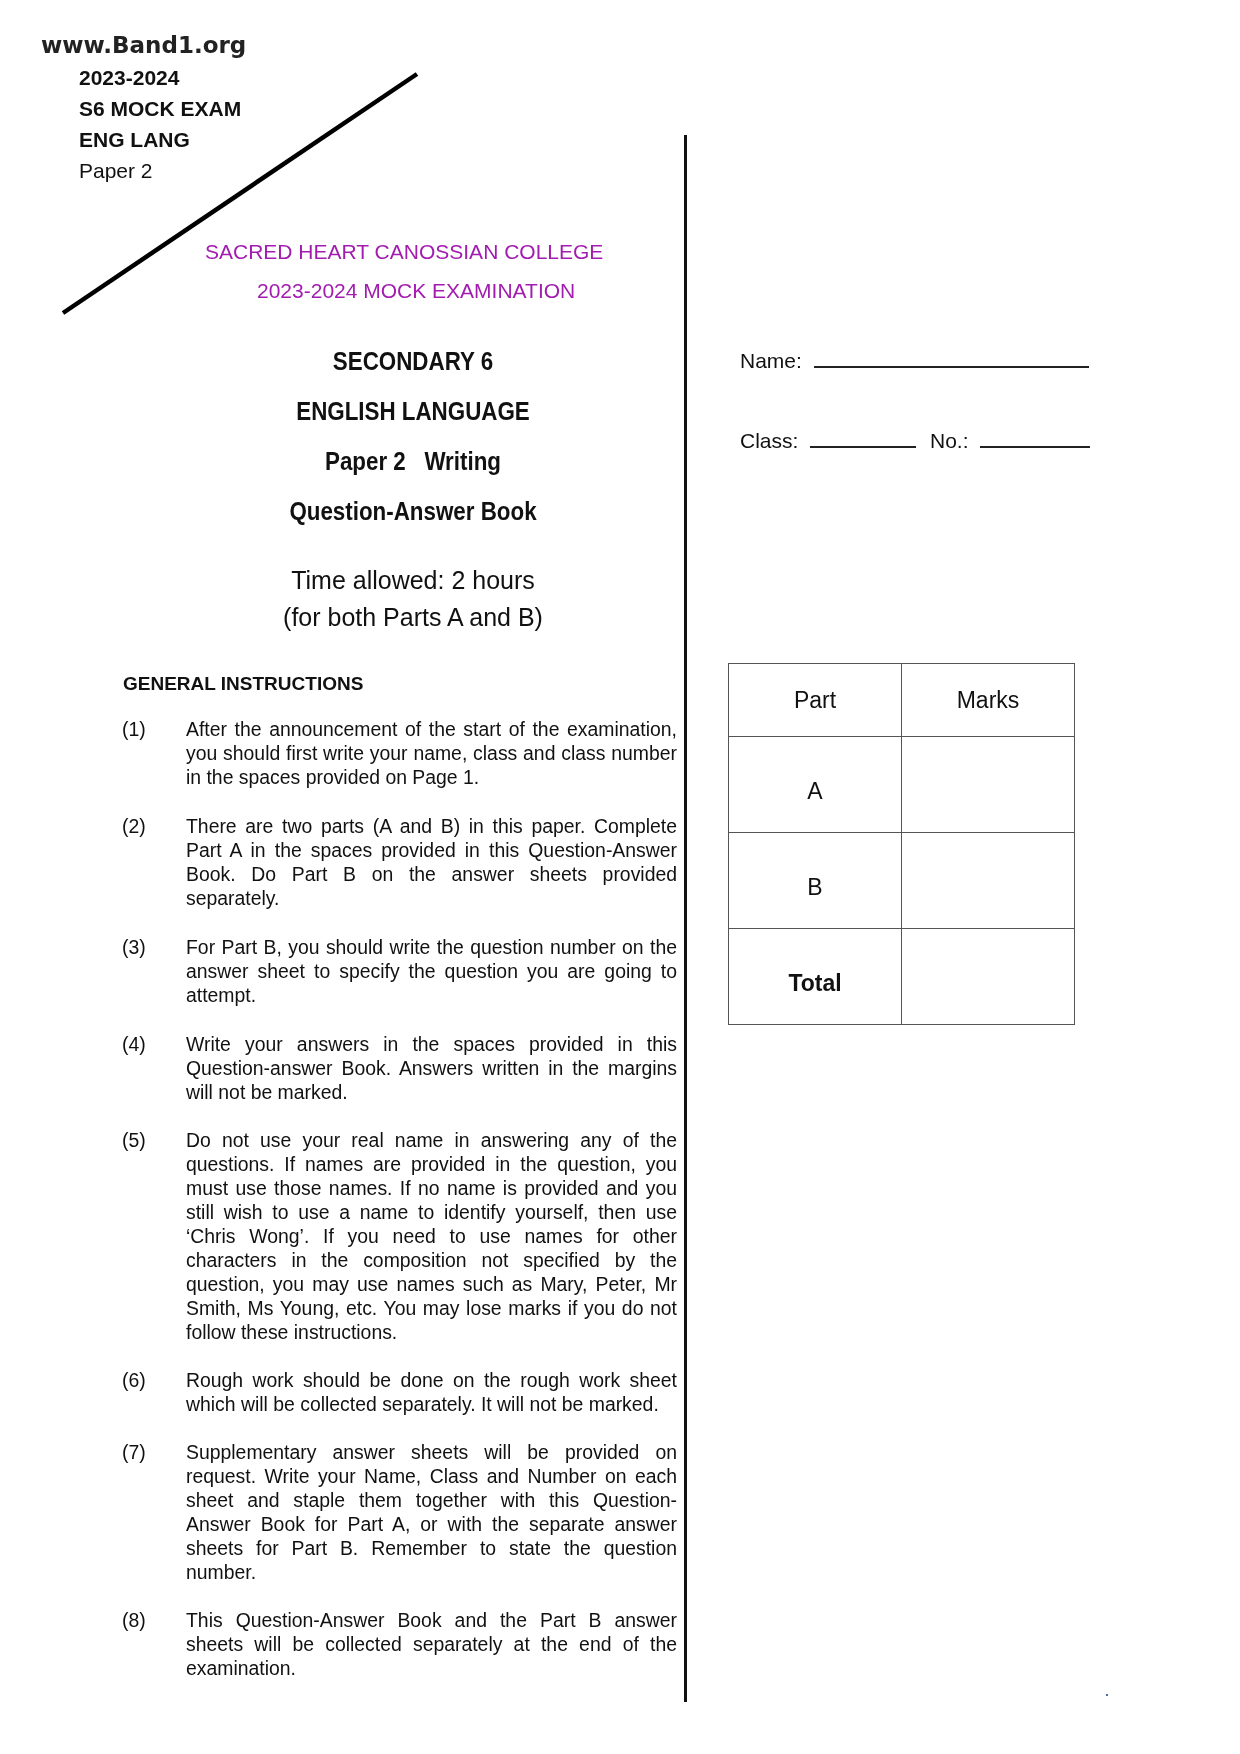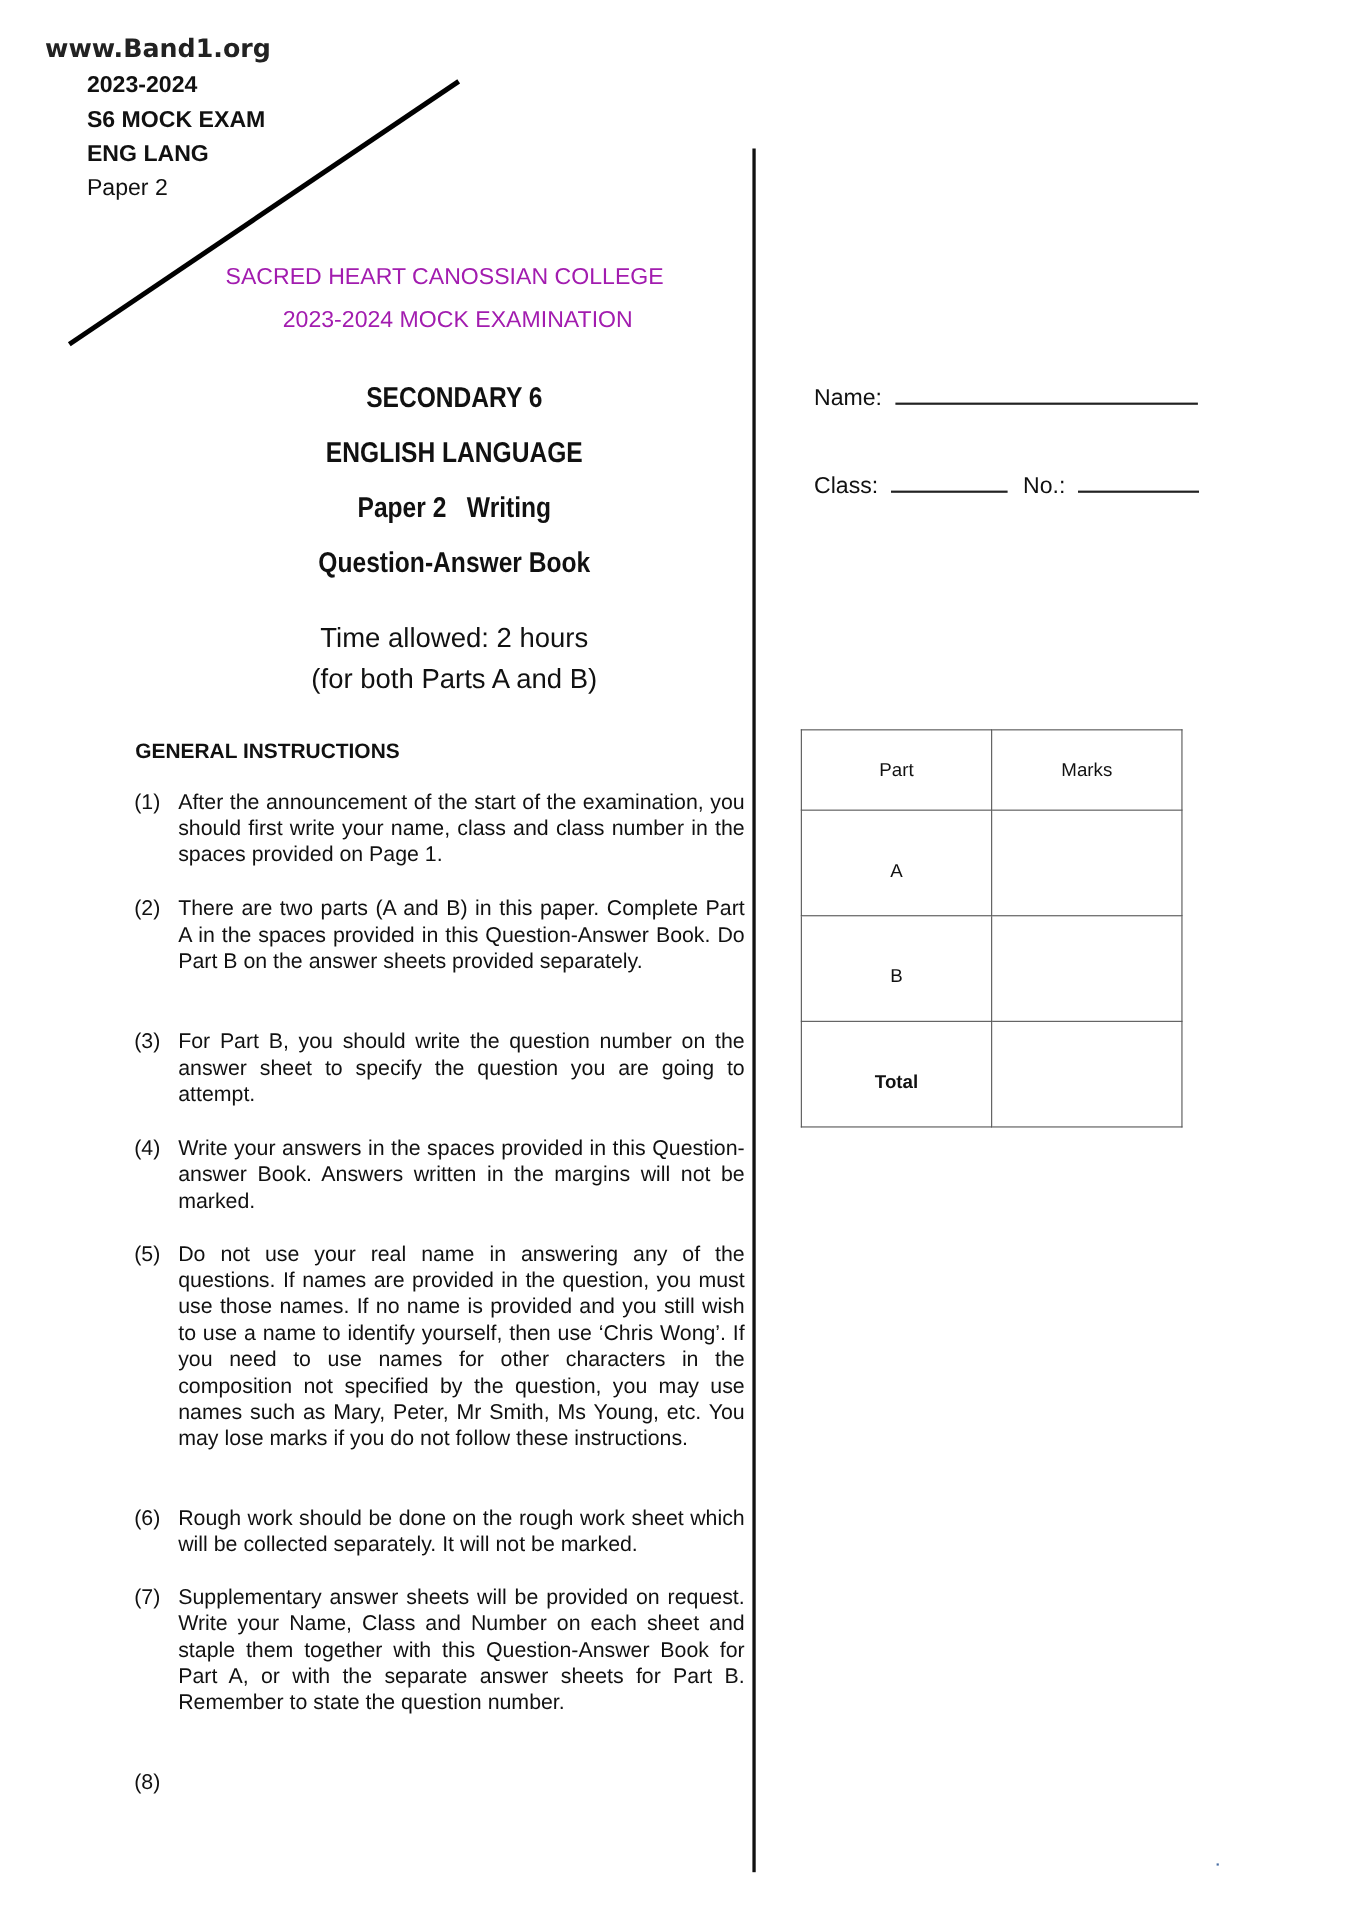--- a/index.html
+++ b/index.html
@@ -9,26 +9,26 @@
   .watermark { left: 41px; top: 32px; font-family: "DejaVu Sans", sans-serif; font-size: 23px; color: #222; font-weight: bold; }
   .corner { left: 79px; font-size: 21px; line-height: 31px; }
   .corner b { font-weight: bold; }
   .school { font-size: 21px; color: #a21caf; }
   .title { font-family: "Liberation Sans", sans-serif; font-weight: bold; font-size: 26px;
            transform: scaleX(0.86); transform-origin: center; width: 460px; text-align: center; left: 183px; letter-spacing: 0px; }
   .time { font-size: 25px; width: 460px; text-align: center; left: 183px; }
   .gi-heading { left: 123px; top: 673px; font-size: 19px; font-weight: bold; }
   .instr { position: absolute; left: 122px; width: 555px; font-size: 19.4px; line-height: 24px; }
   .instr .num { position: absolute; left: 0; top: 0; }
-  .instr .body { margin-left: 40px; text-align: justify; text-align-last: left; }
+  .instr .body { margin-left: 64px; text-align: justify; text-align-last: left; }
   .divider { position: absolute; left: 684px; top: 135px; width: 3px; height: 1567px; background: #111; }
   .field { position: absolute; font-size: 21px; }
   .uline { display: inline-block; border-bottom: 2px solid #222; height: 20px; vertical-align: baseline; }
   table.marks { position: absolute; left: 728px; top: 663px; border-collapse: collapse; }
-  table.marks td { border: 1.5px solid #555; width: 172px; text-align: center; font-size: 17px; padding: 0; }
+  table.marks td { border: 1.5px solid #555; width: 172px; text-align: center; font-size: 23px; padding: 0; }
   table.marks tr.hdr td { height: 72px; }
   table.marks tr.row td { height: 96px; padding-top: 14px; box-sizing: border-box; }
   table.marks td.bold { font-weight: bold; }
   .speck { position: absolute; left: 1106px; top: 1694px; width: 2px; height: 2px; background: #4a6fa5; }
 </style>
 </head>
 <body>
 
 <div class="abs watermark">www.Band1.org</div>
 
@@ -79,20 +79,21 @@
 <div class="instr" style="top:1368px;">
   <span class="num">(6)</span>
   <div class="body">Rough work should be done on the rough work sheet which will be collected separately. It will not be marked.</div>
 </div>
 <div class="instr" style="top:1440px;">
   <span class="num">(7)</span>
   <div class="body">Supplementary answer sheets will be provided on request.  Write your Name, Class and Number on each sheet and staple them together with this Question-Answer Book for Part A, or with the separate answer sheets for Part B.  Remember to state the question number.</div>
 </div>
 <div class="instr" style="top:1608px;">
   <span class="num">(8)</span>
+  <div class="body">This Question-Answer Book and the Part B answer sheets will be collected separately at the end of the examination.</div>
 </div>
 
 <div class="divider"></div>
 
 <div class="field" style="left:740px; top:346px;">
   <span>Name:</span>
   <span class="uline" style="width:275px; margin-left:6px;"></span>
 </div>
 <div class="field" style="left:740px; top:426px;">
   <span>Class:</span>

